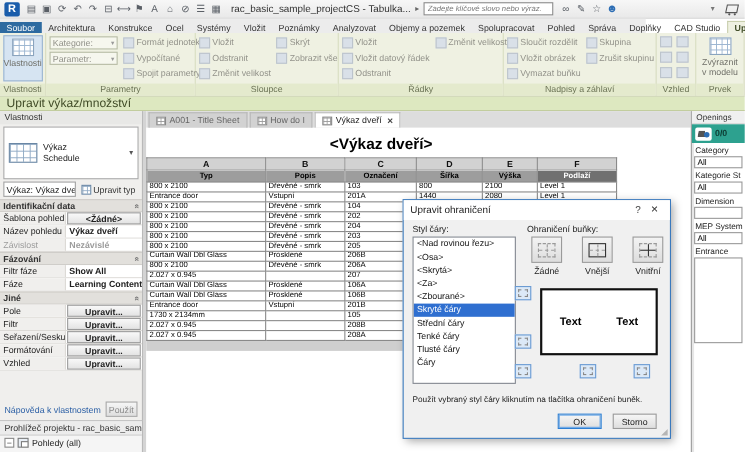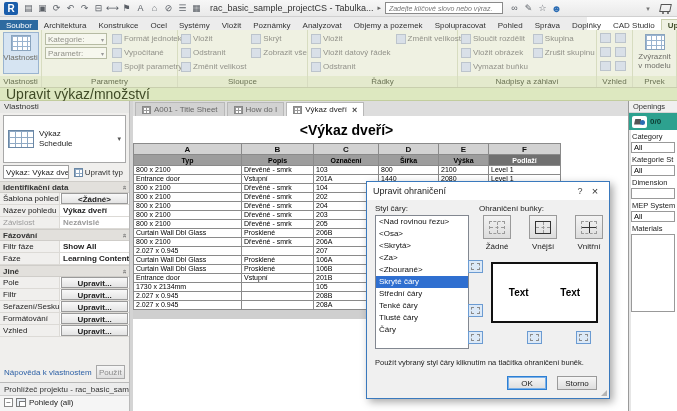--- a/index.html
+++ b/index.html
@@ -52,21 +52,21 @@
     background-size:5px 5px; }
   .pleft { display:flex; flex-direction:column; gap:2px; padding-top:1px; }
   .pdrop { width:62px; height:12px; border:1px solid #b6bba3; background:#f6f7ee; font-size:8px;
     color:#92928a; display:flex; align-items:center; padding:0 2px; }
   .pdrop .da { margin-left:auto; font-size:6px; color:#999; }
   .vzgrid { display:grid; grid-template-columns:14px 14px; grid-auto-rows:13px; gap:1px; padding-top:1px; }
   .vzi { width:11px; height:10px; background:#d9e0e8; border:1px solid #bcc4cc; }
 
   
   .modebar { position:absolute; left:0; top:88px; width:677px; height:13px; background:#dde8c0;
-    border-bottom:1px solid #c2cd9e; font-size:14px; line-height:13px; padding-left:6px; color:#3f4a26; }
+    border-bottom:1px solid #c2cd9e; font-size:11px; line-height:13px; padding-left:6px; color:#3f4a26; }
 
   
   .props { position:absolute; left:0; top:101px; width:130px; height:281px; background:#f0efed;
     border-right:1px solid #b9b9b9; display:flex; flex-direction:column; font-size:8px; }
   .phead { height:12px; line-height:12px; padding-left:4px; color:#333; background:#e8e8e6; }
   .typebox { margin:2px 3px 1px 3px; height:48px; background:#fff; border:1px solid #a8a8a8;
     display:flex; align-items:center; gap:5px; padding:0 4px; }
   .typeicon { width:26px; height:18px; border:1px solid #6a87a5;
     background-image:linear-gradient(#8fa9c4 1px,transparent 1px),linear-gradient(90deg,#8fa9c4 1px,transparent 1px);
     background-size:6px 6px; background-color:#fff; }
@@ -698,21 +698,21 @@
       </div>
         <div class="rp-item">
         <div class="rp-label">Dimension</div>
         <div class="rp-value"></div>
       </div>
         <div class="rp-item">
         <div class="rp-label">MEP System</div>
         <div class="rp-value">All</div>
       </div>
         <div class="rp-item">
-        <div class="rp-label">Materials</div>
+        <div class="rp-label">Entrance</div>
         <div class="rp-value"></div>
       </div>
       </div>
   </div>
 
   <div class="dialog">
     <div class="dtitle">
       <span>Upravit ohraničení</span>
       <span class="dhelp">?</span>
       <span class="dclose">×</span>

